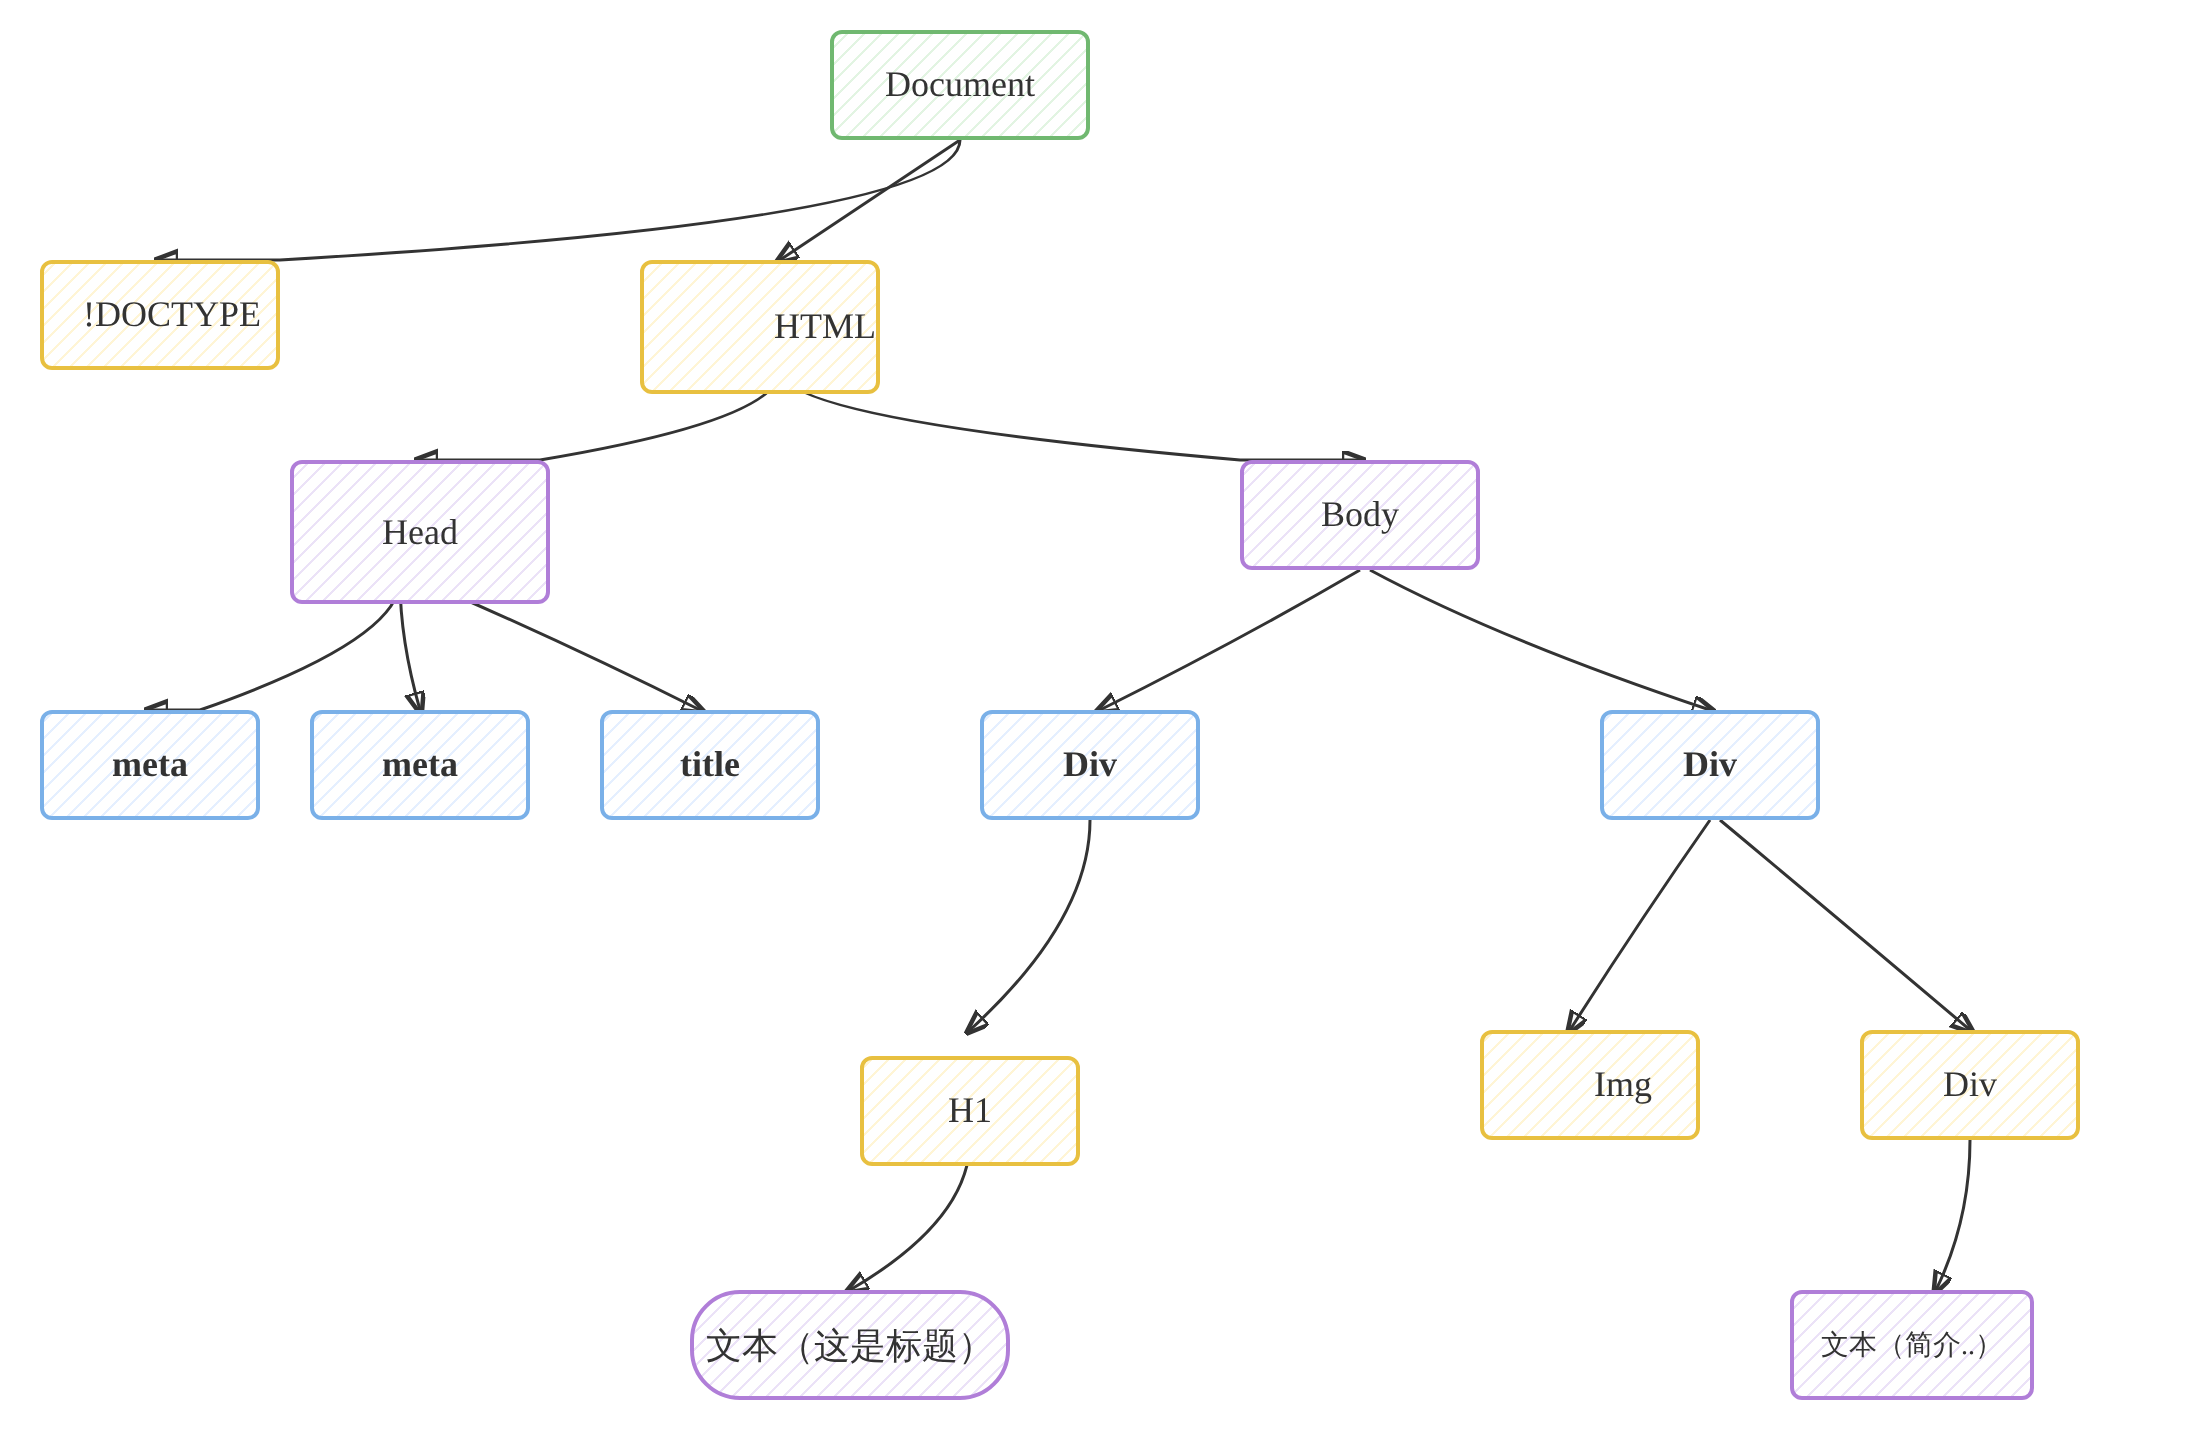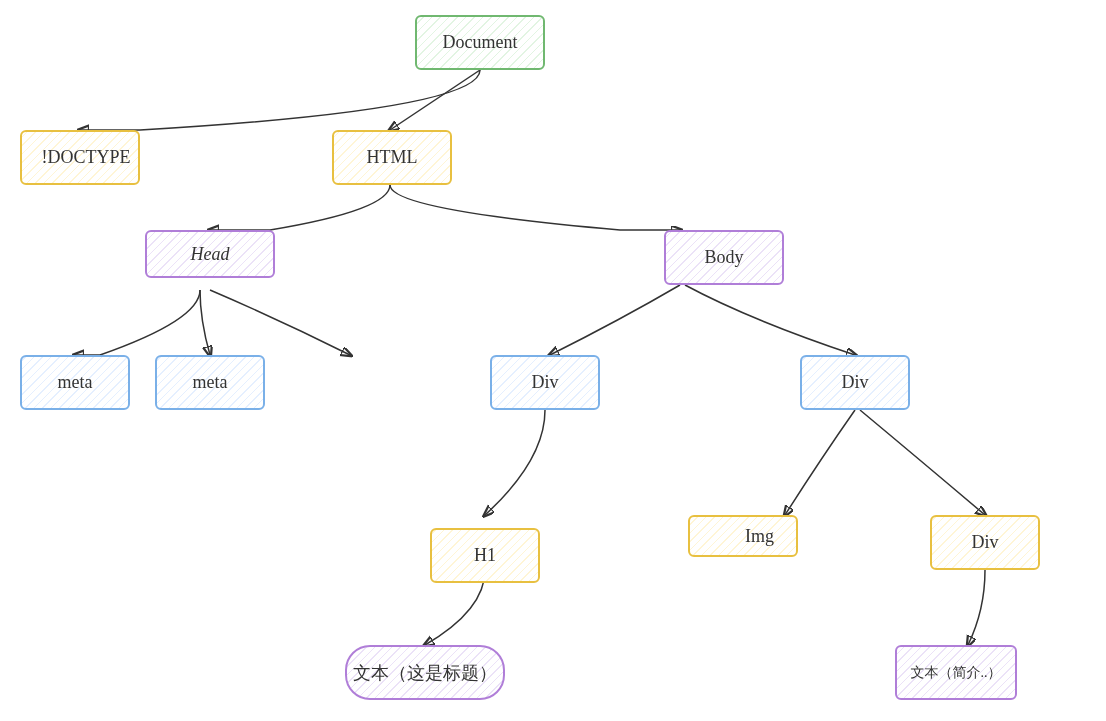--- a/index.html
+++ b/index.html
@@ -41,20 +41,21 @@
     .hatch-blue {
       background: repeating-linear-gradient(
         -45deg,
         rgba(180,210,255,0.35) 0px,
         rgba(180,210,255,0.35) 1px,
         transparent 1px,
         transparent 6px
       ), #fff;
       border: 2px solid #7ab0e8;
       color: #333;
+      font-weight: bold;
     }
 
     .hatch-purple {
       background: repeating-linear-gradient(
         -45deg,
         rgba(190,160,230,0.3) 0px,
         rgba(190,160,230,0.3) 1px,
         transparent 1px,
         transparent 6px
       ), #fff;
@@ -90,32 +91,32 @@
       width: 130px; height: 55px;
       left: 415px; top: 15px;
     }
 
     .node-doctype {
       width: 120px; height: 55px;
       left: 20px; top: 130px; padding-left: 12px;
     }
 
     .node-html {
-      width: 120px; height: 55px;
-      left: 332px; top: 130px;
+      width: 120px; height: 67px;
+      left: 320px; top: 130px; justify-content: flex-end;
     }
 
     .node-head {
-      width: 130px; height: 48px;
-      left: 145px; top: 230px; font-style: italic;
+      width: 130px; height: 72px;
+      left: 145px; top: 230px;
     }
 
     .node-body {
       width: 120px; height: 55px;
-      left: 620px; top: 230px; margin-left: 44px;
+      left: 620px; top: 230px;
     }
 
     .node-meta1 {
       width: 110px; height: 55px;
       left: 20px; top: 355px;
     }
 
     .node-meta2 {
       width: 110px; height: 55px;
       left: 155px; top: 355px;
@@ -135,22 +136,22 @@
       width: 110px; height: 55px;
       left: 800px; top: 355px;
     }
 
     .node-h1 {
       width: 110px; height: 55px;
       left: 430px; top: 528px;
     }
 
     .node-img {
-      width: 110px; height: 42px;
-      left: 688px; top: 515px; padding-left: 33px;
+      width: 110px; height: 55px;
+      left: 740px; top: 515px; padding-left: 33px;
     }
 
     .node-div3 {
       width: 110px; height: 55px;
       left: 930px; top: 515px;
     }
 
     .node-text1 {
       width: 160px; height: 55px;
       left: 345px; top: 645px;
@@ -231,20 +232,23 @@
   </div>
 
   <div class="node node-meta1 hatch-blue">
     <span>meta</span>
   </div>
 
   <div class="node node-meta2 hatch-blue">
     <span>meta</span>
   </div>
 
+  <div class="node node-title hatch-blue">
+    <span>title</span>
+  </div>
 
   <div class="node node-div1 hatch-blue">
     <span>Div</span>
   </div>
 
   <div class="node node-div2 hatch-blue">
     <span>Div</span>
   </div>
 
   <div class="node node-h1 hatch-yellow">

